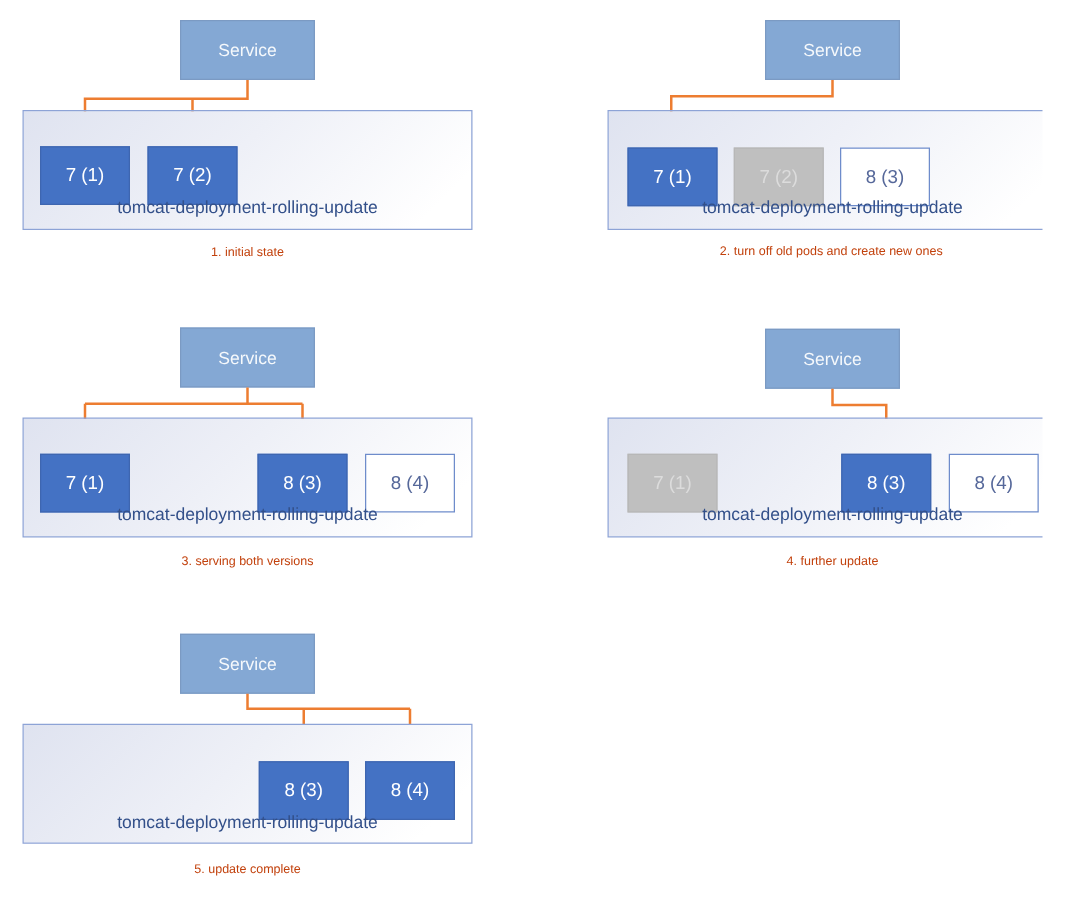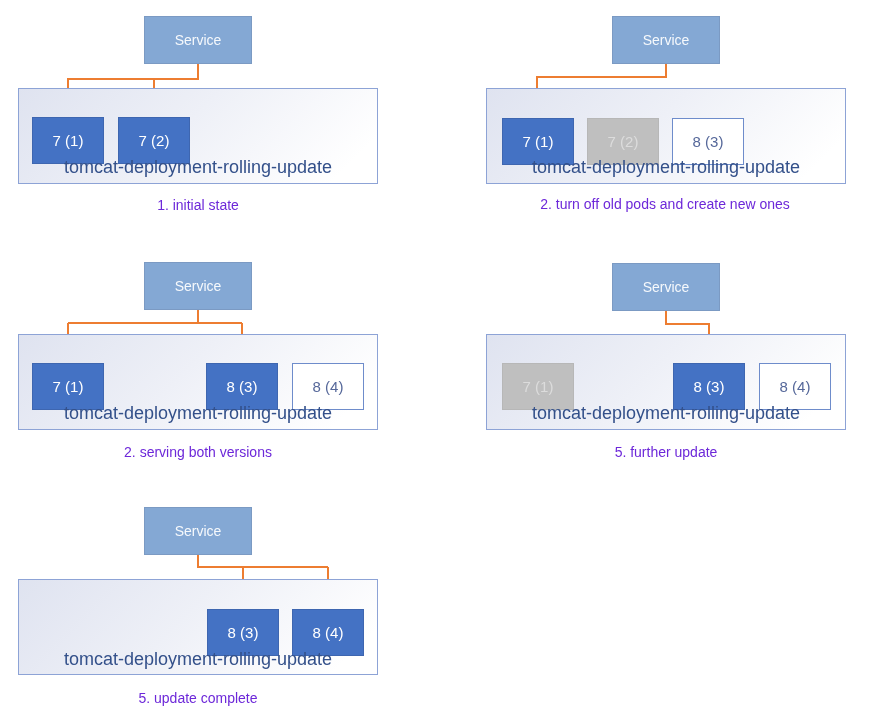--- a/index.html
+++ b/index.html
@@ -1,32 +1,32 @@
 <!DOCTYPE html>
 <html><head>
 <meta charset="utf-8">
 <style>
   html,body{margin:0;padding:0;background:#ffffff;}
   #stage{position:relative;width:834px;height:718px;background:#ffffff;overflow:hidden;
-         font-family:"Liberation Sans", sans-serif;padding-left:16px;}
+         font-family:"Liberation Sans", sans-serif;}
   .panel{position:absolute;width:435px;height:240px;}
   .service{position:absolute;width:108px;height:48px;background:#84a8d4;border:1px solid #7b9ac3;
            box-sizing:border-box;display:flex;align-items:center;justify-content:center;
            color:#f6f9fc;font-size:14px;}
   .arrows{position:absolute;left:0;top:0;width:435px;height:240px;pointer-events:none;}
   .deployment{position:absolute;width:360px;height:96px;box-sizing:border-box;
               border:1px solid #8da3d6;
               background:linear-gradient(135deg,#dfe3f0 0%,#eef0f7 45%,#ffffff 90%);}
   .pod{position:absolute;width:72px;height:47px;box-sizing:border-box;
        display:flex;align-items:center;justify-content:center;font-size:15px;margin-top:14px;}
   .pod[data-state="active"]{background:#4472c4;border:1px solid #3e66b0;color:#ffffff;}
   .pod[data-state="stopped"]{background:#bfbfbf;border:1px solid #b7b7b7;color:#dcdcdc;}
   .pod[data-state="new"]{background:#ffffff;border:1.5px solid #6e8ccb;color:#56689a;}
-  .dep-label{position:absolute;width:360px;text-align:center;font-size:18px;color:#33508a;}
-  .caption{position:absolute;width:360px;text-align:center;font-size:14px;color:#6d28d9;}
+  .dep-label{position:absolute;width:360px;text-align:center;font-size:14px;color:#33508a;}
+  .caption{position:absolute;width:360px;text-align:center;font-size:10px;color:#c2410c;}
   .arrow-path{stroke:#ed7d31;stroke-width:2;fill:none;}
   .arrow-head{fill:#ed7d31;stroke:none;}
 </style>
 </head>
 <body>
 
 <div id="stage">
 
   <div class="panel" style="left:0;top:0;">
     <div class="service" style="left:144px;top:16px;">
@@ -83,21 +83,21 @@
     <div class="pod" style="left:32px;top:109px;" data-state="active">
       <span>7 (1)</span>
     </div>
     <div class="pod" style="left:206px;top:109px;" data-state="active">
       <span>8 (3)</span>
     </div>
     <div class="pod" style="left:292px;top:109px;" data-state="new">
       <span>8 (4)</span>
     </div>
     <div class="dep-label" style="left:18px;top:163px;">tomcat-deployment-rolling-update</div>
-    <div class="caption" style="left:18px;top:204px;">2. serving both versions</div>
+    <div class="caption" style="left:18px;top:204px;">3. serving both versions</div>
   </div>
 
   <div class="panel" style="left:435px;top:240px;">
     <div class="service" style="left:177px;top:23px;">
       <span>Service</span>
     </div>
     <svg class="arrows" viewBox="0 0 435 240">
       <path class="arrow-path" d="M231,71 V84 H274 V100"></path>
       <polygon class="arrow-head" points="268,99 280,99 274,109"></polygon>
     </svg>
@@ -105,21 +105,21 @@
     <div class="pod" style="left:67px;top:109px;" data-state="stopped">
       <span>7 (1)</span>
     </div>
     <div class="pod" style="left:238px;top:109px;" data-state="active">
       <span>8 (3)</span>
     </div>
     <div class="pod" style="left:324px;top:109px;" data-state="new">
       <span>8 (4)</span>
     </div>
     <div class="dep-label" style="left:51px;top:163px;">tomcat-deployment-rolling-update</div>
-    <div class="caption" style="left:51px;top:204px;">5. further update</div>
+    <div class="caption" style="left:51px;top:204px;">4. further update</div>
   </div>
 
   <div class="panel" style="left:0;top:480px;height:238px;">
     <div class="service" style="left:144px;top:27px;">
       <span>Service</span>
     </div>
     <svg class="arrows" viewBox="0 0 435 240">
       <path class="arrow-path" d="M198,75 V87 H328 M243,87 V106 M328,87 V106"></path>
       <polygon class="arrow-head" points="237,105 249,105 243,115"></polygon>
       <polygon class="arrow-head" points="322,105 334,105 328,115"></polygon>

